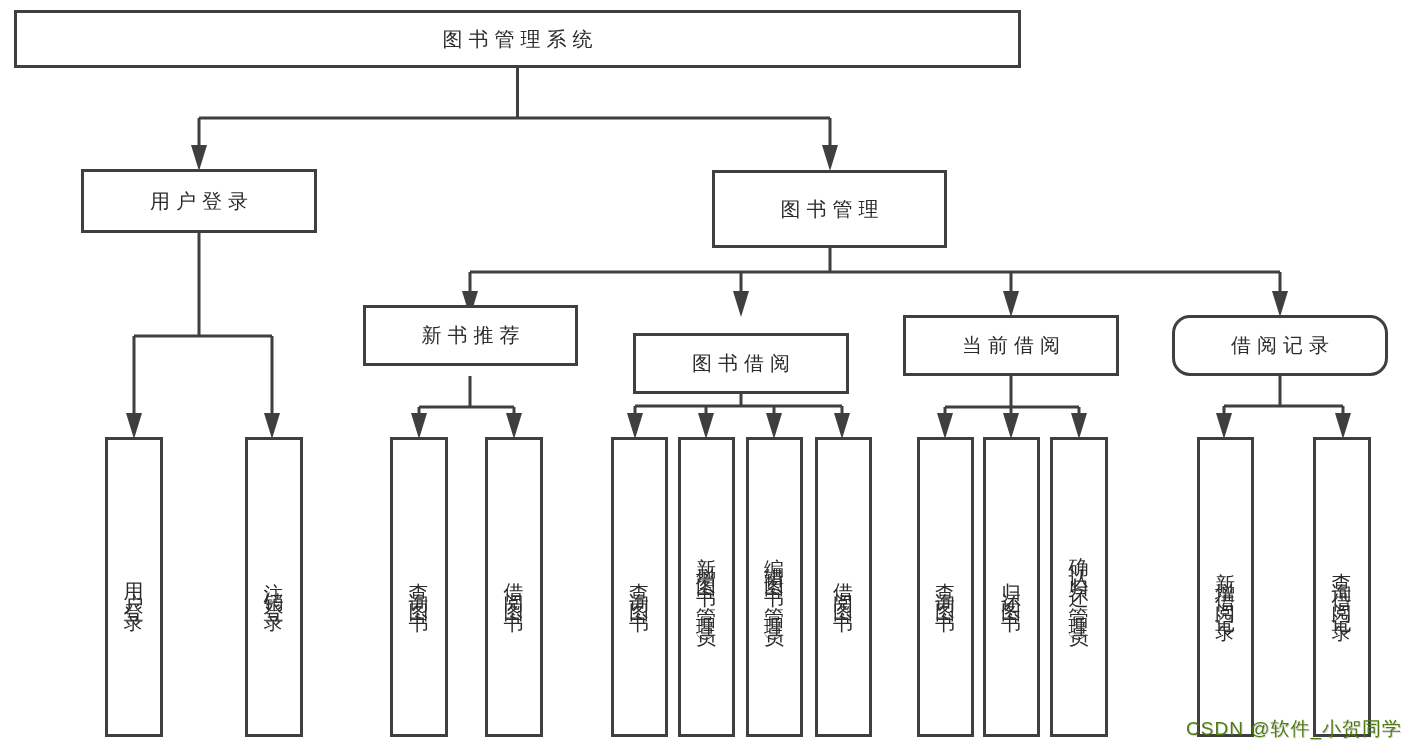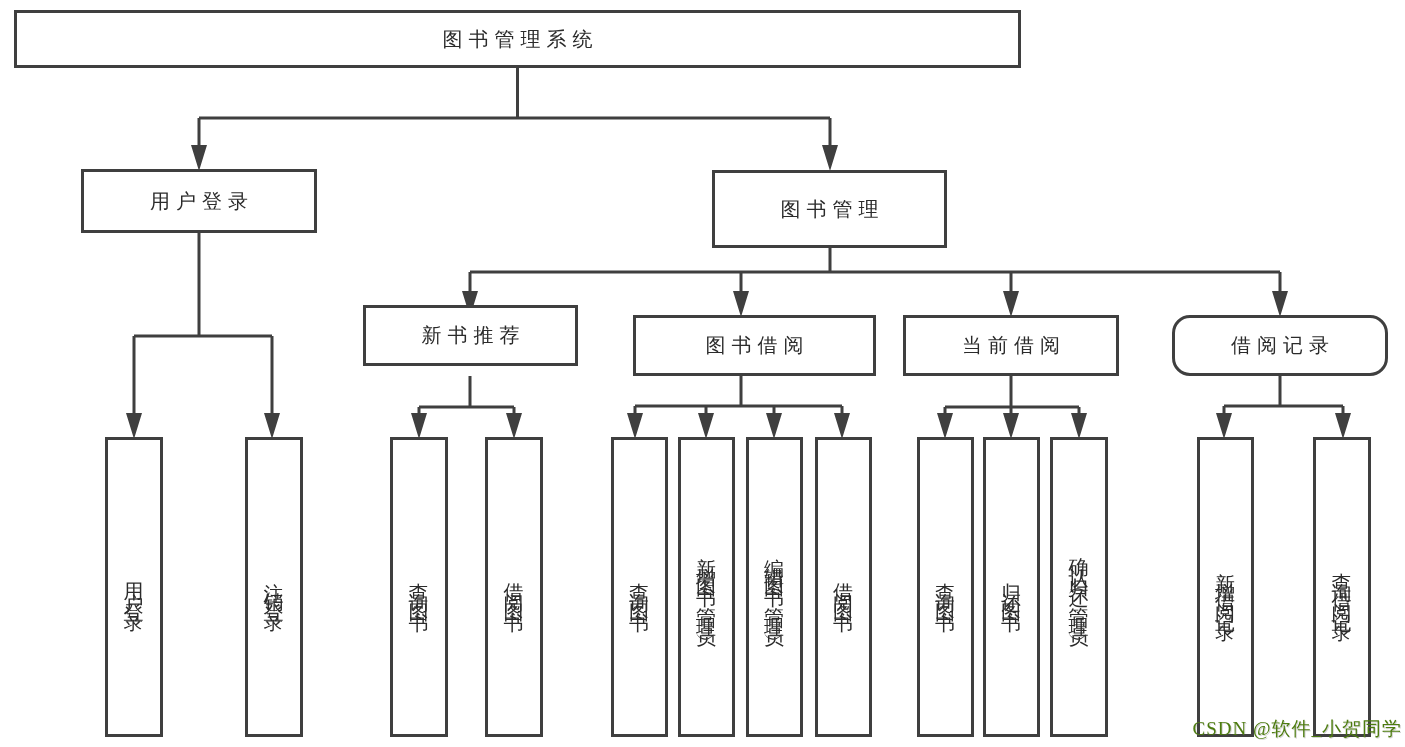--- a/index.html
+++ b/index.html
@@ -5,21 +5,21 @@
   html, body {
     margin: 0;
     padding: 0;
     background: #ffffff;
   }
   .canvas {
     position: relative;
     width: 1405px;
     height: 747px;
     background: #ffffff;
-    font-family: Liberation Serif, serif;
+    font-family: Liberation Sans, sans-serif;
     color: #2b2b2b;
     overflow: hidden;
   }
   .connector-layer {
     position: absolute;
     left: 0;
     top: 0;
     width: 1405px;
     height: 747px;
     pointer-events: none;
@@ -93,21 +93,21 @@
   <div class="node" style="left:81px; top:169px; width:236px; height:64px;">
     <span class="hlabel">用户登录</span>
   </div>
   <div class="node" style="left:712px; top:170px; width:235px; height:78px;">
     <span class="hlabel">图书管理</span>
   </div>
 
   <div class="node" style="left:363px; top:305px; width:215px; height:61px;">
     <span class="hlabel">新书推荐</span>
   </div>
-  <div class="node" style="left:633px; top:315px; width:243px; height:61px;align-items:center;">
+  <div class="node" style="left:633px; top:333px; width:216px; height:61px;align-items:center;">
     <span class="hlabel">图书借阅</span>
   </div>
   <div class="node" style="left:903px; top:315px; width:216px; height:61px;">
     <span class="hlabel">当前借阅</span>
   </div>
   <div class="node" style="left:1172px; top:315px; width:216px; height:61px;border-radius:18px;">
     <span class="hlabel">借阅记录</span>
   </div>
 
   <div class="node leaf" style="left:105px; top:437px; width:58px; height:300px;">

